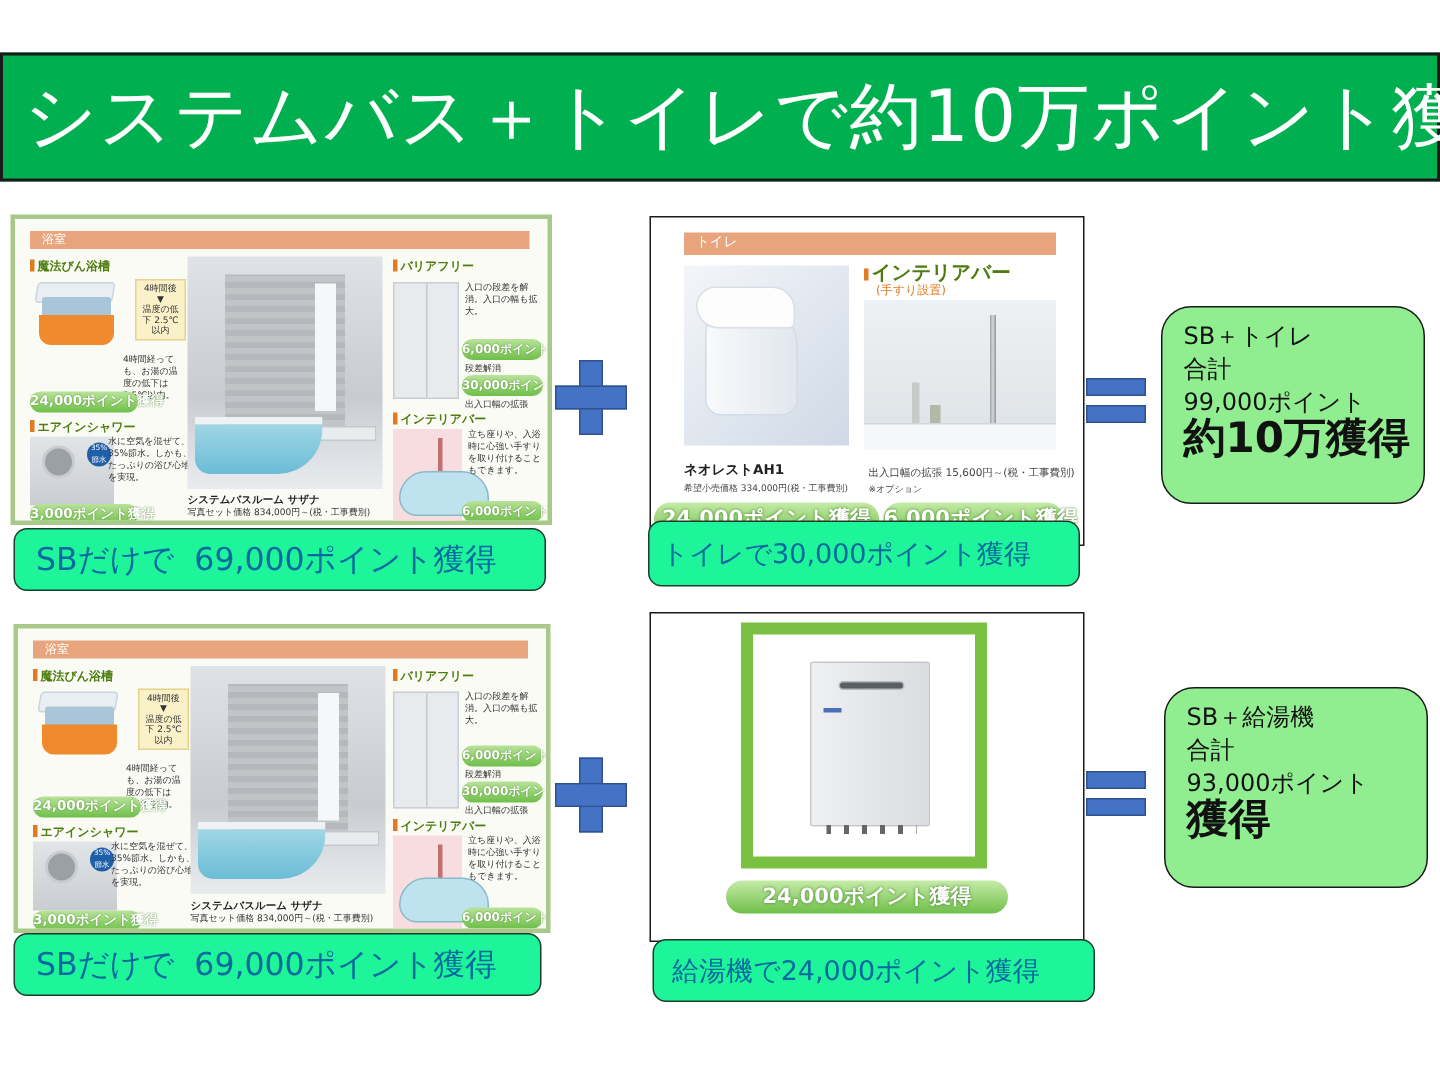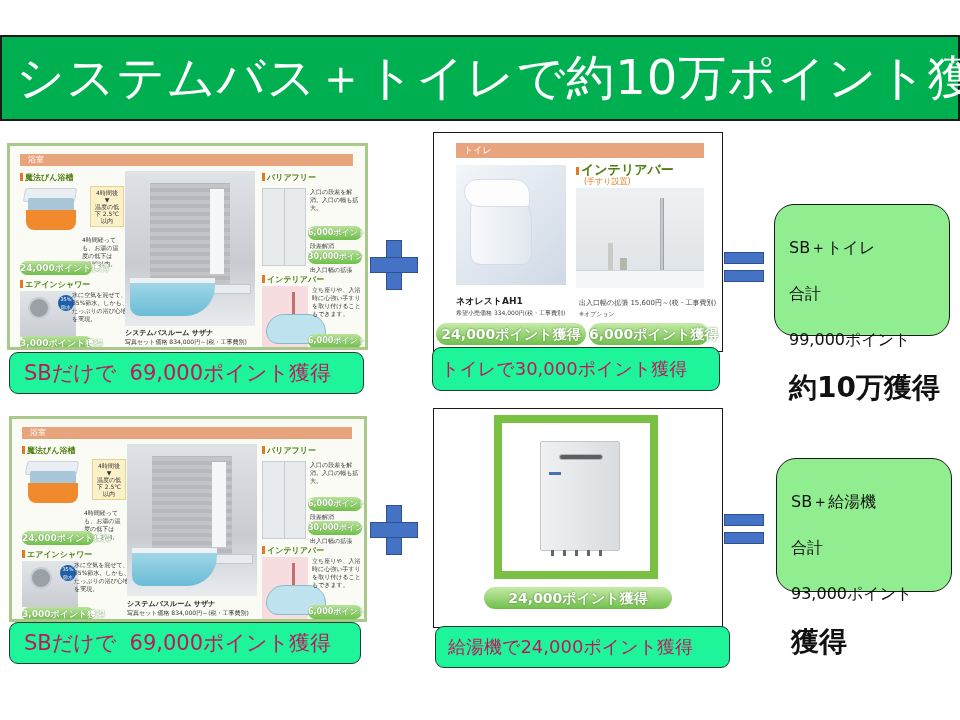--- a/index.html
+++ b/index.html
@@ -28,21 +28,21 @@
   .shower { position: absolute; background: linear-gradient(#e2e5e8, #c9cdd1); }
   .shower .head { position: absolute; left: 8px; top: 6px; width: 22px; height: 22px; border-radius: 50%; background: #9aa0a6; border: 2px solid #c8ccd0; }
   .shower .badge { position: absolute; left: 38px; top: 4px; width: 16px; height: 16px; border-radius: 50%; background: #1f5fa8; color: #fff; font-size: 5px; text-align: center; line-height: 8px; }
   .door { position: absolute; background: #e7ebee; border: 1px solid #c9ced2; }
   .door::after { content: ""; position: absolute; left: 50%; top: 0; bottom: 0; width: 1px; background: #c5cacf; }
   .bath-illus { position: absolute; background: #f7dde0; }
   .bath-illus .water { position: absolute; left: 4px; bottom: 4px; width: 60px; height: 30px; border-radius: 30px 30px 6px 20px; background: #bfe2ef; border: 1px solid #89b9cb; }
   .bath-illus .rail { position: absolute; left: 30px; top: 6px; width: 3px; height: 40px; background: #c07070; }
 
   
-  .label-box { position: absolute; background: #1ef59a; border: 1.5px solid #1d3d2a; border-radius: 9px; color: #be185d; white-space: nowrap; display: flex; align-items: center; text-align: center; }
+  .label-box { position: absolute; background: #1ef59a; border: 1.5px solid #1d3d2a; border-radius: 9px; color: #0369a1; white-space: nowrap; display: flex; align-items: center; text-align: center; }
 
   
   .prod-panel { position: absolute; background: #ffffff; border: 1.5px solid #1a1a1a; overflow: hidden; }
   .toilet-img { position: absolute; background: linear-gradient(135deg, #f3f6fa, #cfd9e5); }
   .toilet-img .bowl { position: absolute; left: 14px; top: 20px; width: 62px; height: 80px; background: linear-gradient(90deg,#f8fafc,#e1e7ee); border-radius: 30px 40px 12px 12px; border: 1px solid #d3dbe4; }
   .toilet-img .lid { position: absolute; left: 8px; top: 14px; width: 66px; height: 28px; background: #fdfdfe; border-radius: 26px 30px 8px 30px; border: 1px solid #d7dee6; }
   .bar-img { position: absolute; background: linear-gradient(180deg, #eef1f3, #dde2e6); }
   .bar-img .rod { position: absolute; left: 84px; top: 10px; width: 4px; height: 88px; background: linear-gradient(90deg,#9ea3a8,#d5d8db,#8d9297); }
   .bar-img .vase1 { position: absolute; left: 32px; top: 55px; width: 5px; height: 45px; background: #c6cbc9; }
   .bar-img .vase2 { position: absolute; left: 44px; top: 70px; width: 7px; height: 30px; background: #b4b8a8; }
@@ -59,21 +59,21 @@
   
   .plus { position: absolute; width: 48px; height: 50px; }
   .plus .v { position: absolute; left: 16px; top: 0; width: 16px; height: 50px; background: #4472c4; border: 1px solid #2f528f; }
   .plus .h { position: absolute; left: 0; top: 17px; width: 48px; height: 16px; background: #4472c4; border: 1px solid #2f528f; }
   .plus .c { position: absolute; left: 17px; top: 18px; width: 14px; height: 14px; background: #4472c4; }
   .equals { position: absolute; width: 40px; height: 30px; }
   .equals .bar { position: absolute; left: 0; width: 40px; height: 12px; background: #4472c4; border: 1px solid #2f528f; }
 
   
   .result-box { position: absolute; background: #90ee90; border: 1.5px solid #1a1a1a; border-radius: 20px; padding: 8px 0 0 14px; color: #111; }
-  .result-line { font-size: 16px; line-height: 22px; white-space: nowrap; margin-top: 24px; }
+  .result-line { font-size: 16px; line-height: 22px; white-space: nowrap; }
   .result-line.big { font-size: 28px; font-weight: bold; line-height: 26px; }
 </style>
 </head>
 <body>
 
 <div class="title-bar">
   <span class="title-text">システムバス＋トイレで約10万ポイント獲得！</span>
 </div>
 
 <div class="bath-panel" style="left:7px;top:143px;width:361px;height:207px;">
@@ -125,21 +125,21 @@
 <div class="label-box" style="left:9px;top:352px;width:355px;height:42px;padding-left:14px;font-size:21px;">
   <span style="white-space:pre;">SBだけで  69,000ポイント獲得</span>
 </div>
 
 <div class="plus" style="left:370px;top:240px;">
     <div class="v"></div>
     <div class="h"></div>
     <div class="c"></div>
   </div>
 
-<div class="prod-panel" style="left:433px;top:132px;width:290px;height:220px;">
+<div class="prod-panel" style="left:433px;top:144px;width:290px;height:220px;">
   <div class="bath-header" style="left:22px;right:18px;top:10px;height:15px;line-height:15px;font-size:9px;">トイレ</div>
   <div class="toilet-img" style="left:22px;top:32px;width:110px;height:120px;">
       <div class="bowl"></div>
       <div class="lid"></div>
     </div>
   <div class="sec-label" style="left:142px;top:28px;font-size:13px;">インテリアバー</div>
   <div class="prod-sub" style="left:150px;top:43px;color:#e07b22;font-size:8px;">(手すり設置)</div>
   <div class="bar-img" style="left:142px;top:55px;width:128px;height:100px;">
       <div class="vase1"></div>
       <div class="vase2"></div>

